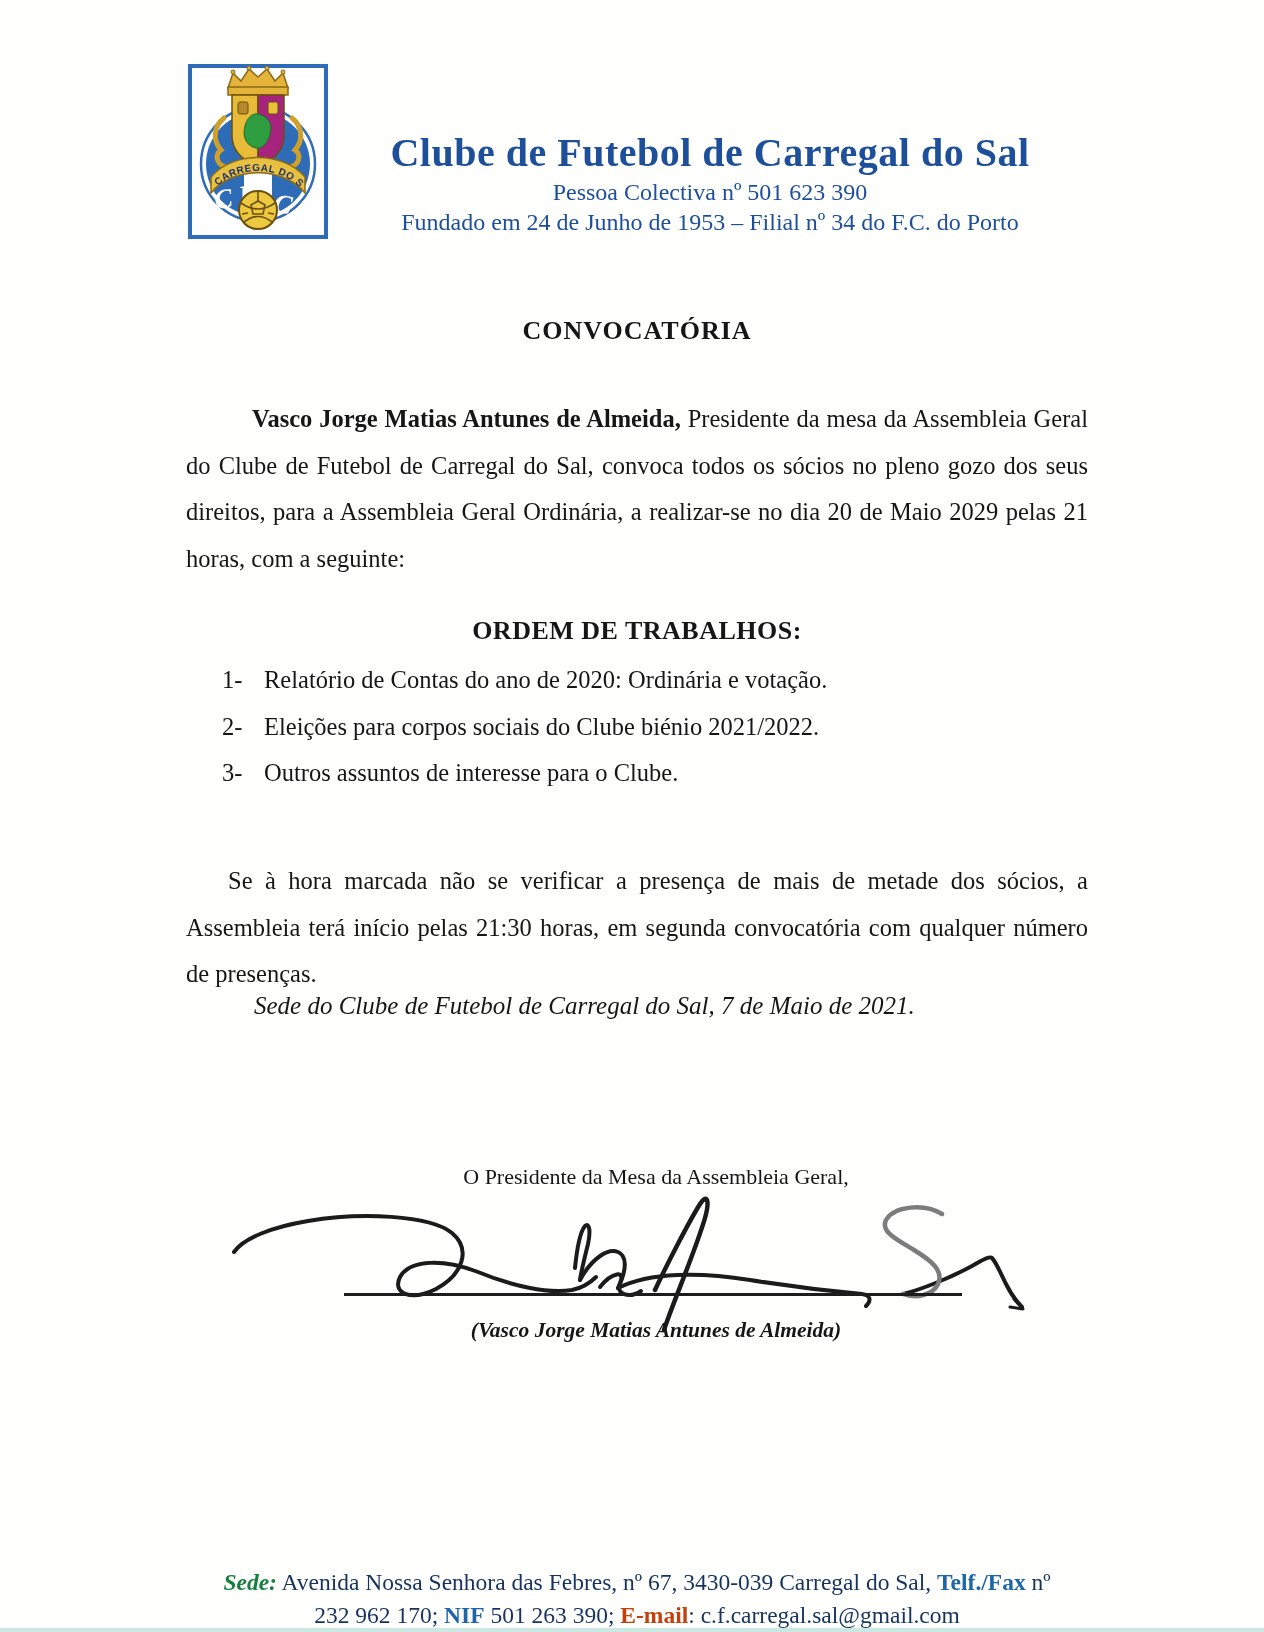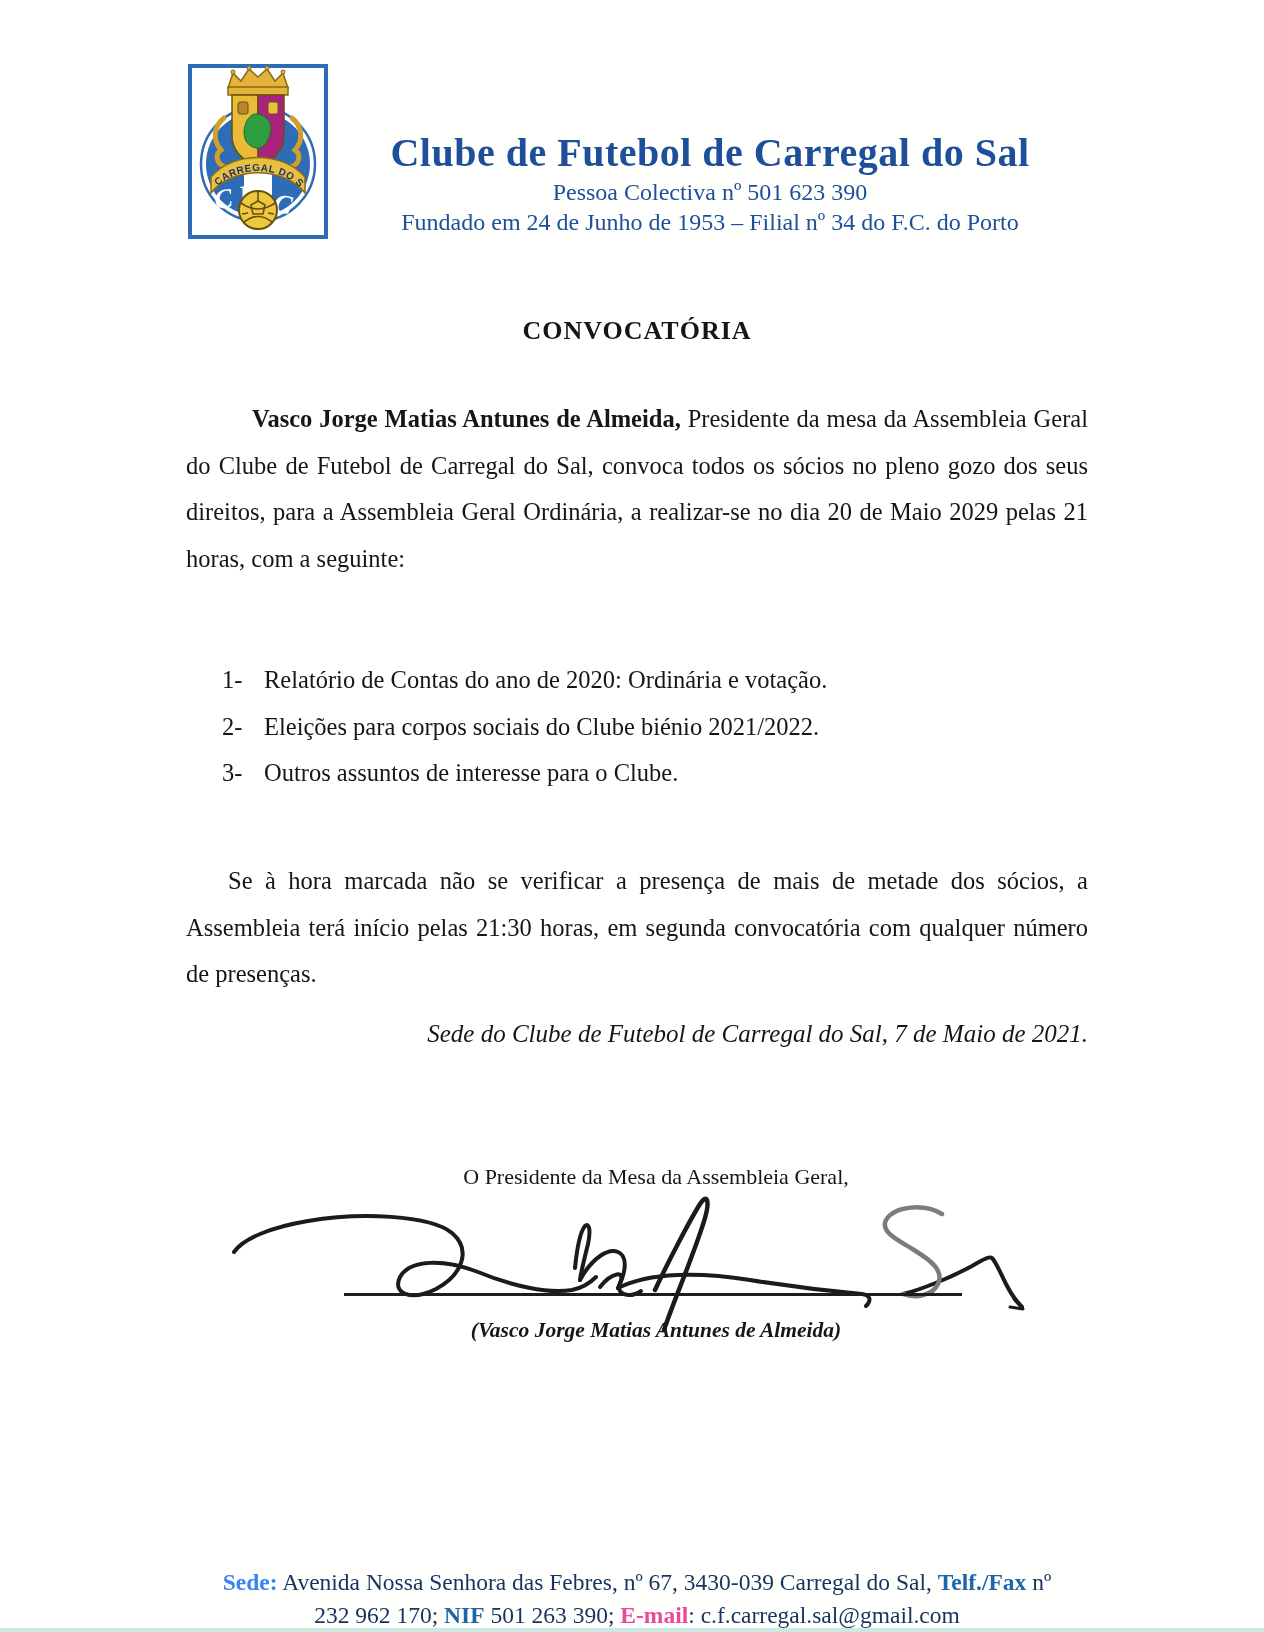--- a/index.html
+++ b/index.html
@@ -22,33 +22,33 @@
              font-size:26px;font-weight:bold;letter-spacing:1px;}
   .para1{position:absolute;left:186px;top:396px;width:902px;
          font-size:24.5px;line-height:46.5px;text-align:justify;text-indent:66px;}
   .agenda-title{position:absolute;left:186px;top:616px;width:902px;text-align:center;
                 font-size:26px;font-weight:bold;letter-spacing:.5px;}
   .agenda{position:absolute;left:186px;top:666px;width:902px;font-size:24.5px;}
   .agenda-row{height:46.5px;display:flex;align-items:baseline;}
   .agenda-num{margin-left:36px;width:42px;flex:none;}
   .para2{position:absolute;left:186px;top:858px;width:902px;
          font-size:24.5px;line-height:46.5px;text-align:justify;text-indent:42px;}
-  .dateline{position:absolute;left:186px;top:1020px;width:902px;padding-left:68px;box-sizing:border-box;
-            font-size:25px;font-style:italic;text-align:right;}
+  .dateline{position:absolute;left:186px;top:992px;width:902px;padding-left:68px;box-sizing:border-box;
+            font-size:25px;font-style:italic;}
   .sig-heading{position:absolute;left:216px;top:1164px;width:880px;text-align:center;font-size:22px;}
   .sig-svg{position:absolute;left:200px;top:1150px;width:880px;height:250px;}
   .sig-line{position:absolute;left:344px;top:1293px;width:618px;height:3px;background:#1d1d1d;}
   .sig-name{position:absolute;left:216px;top:1318px;width:880px;text-align:center;
             font-size:21.5px;font-style:italic;font-weight:600;}
   
   .footer{position:absolute;left:160px;top:1566px;width:954px;text-align:center;
           font-size:23.5px;line-height:33px;color:#16335f;}
-  .f-label-dark{font-weight:bold;color:#3b82f6;}
+  .f-label-dark{font-weight:bold;color:#15803d;font-style:italic;}
   .f-label-blue{font-weight:bold;color:#1e66a8;}
-  .f-label-darkblue{font-weight:bold;color:#ec4899;}
+  .f-label-darkblue{font-weight:bold;color:#c2410c;}
   .scan-edge{position:absolute;left:0;bottom:0;width:100%;height:4px;background:rgba(120,195,185,.38);}
 </style>
 </head>
 <body>
 
 <div class="page">
 
   <svg class="logo" viewBox="0 0 140 175">
 
     <rect x="2" y="2" width="136" height="171" fill="#ffffff" stroke="#2e6cb8" stroke-width="4"></rect>
@@ -103,20 +103,21 @@
   <div class="header-text">
     <div class="club-name">Clube de Futebol de Carregal do Sal</div>
     <div class="header-sub">Pessoa Colectiva nº 501 623 390</div>
     <div class="header-sub">Fundado em 24 de Junho de 1953 – Filial nº 34 do F.C. do Porto</div>
   </div>
 
   <div class="doc-title">CONVOCATÓRIA</div>
 
   <div class="para1"><b>Vasco Jorge Matias Antunes de Almeida,</b><span> Presidente da mesa da Assembleia Geral do Clube de Futebol de Carregal do Sal, convoca todos os sócios no pleno gozo dos seus direitos, para a Assembleia Geral Ordinária, a realizar-se no dia 20 de Maio 2029 pelas 21 horas, com a seguinte:</span></div>
 
+  <div class="agenda-title">ORDEM DE TRABALHOS:</div>
 
   <div class="agenda">
     <div class="agenda-row">
       <span class="agenda-num">1-</span>
       <span>Relatório de Contas do ano de 2020: Ordinária e votação.</span>
     </div>
     <div class="agenda-row">
       <span class="agenda-num">2-</span>
       <span>Eleições para corpos sociais do Clube biénio 2021/2022.</span>
     </div>

